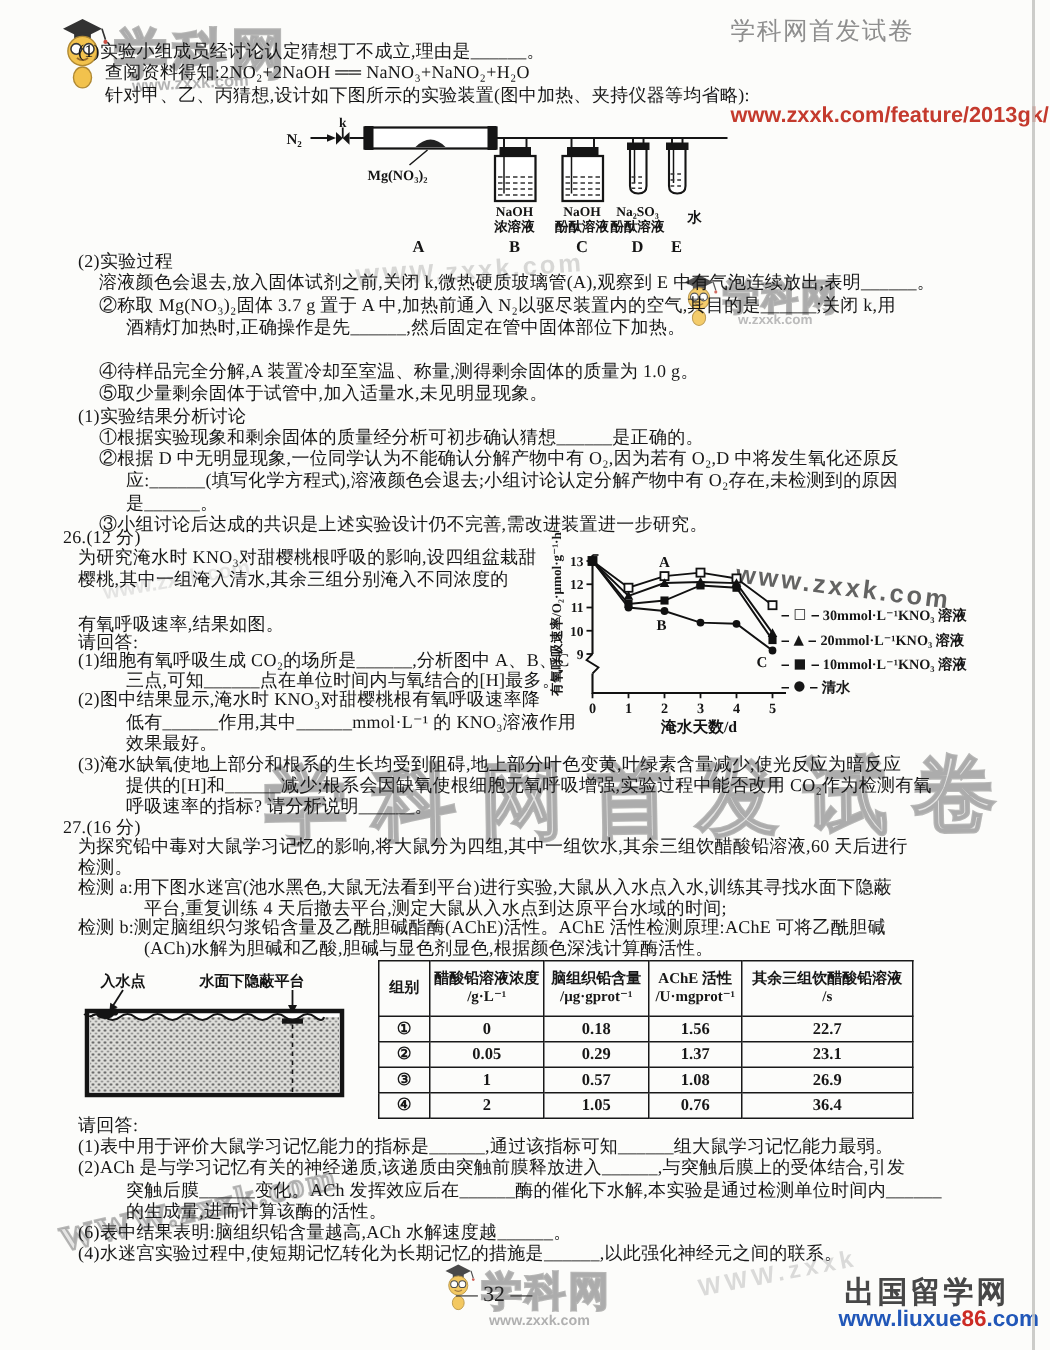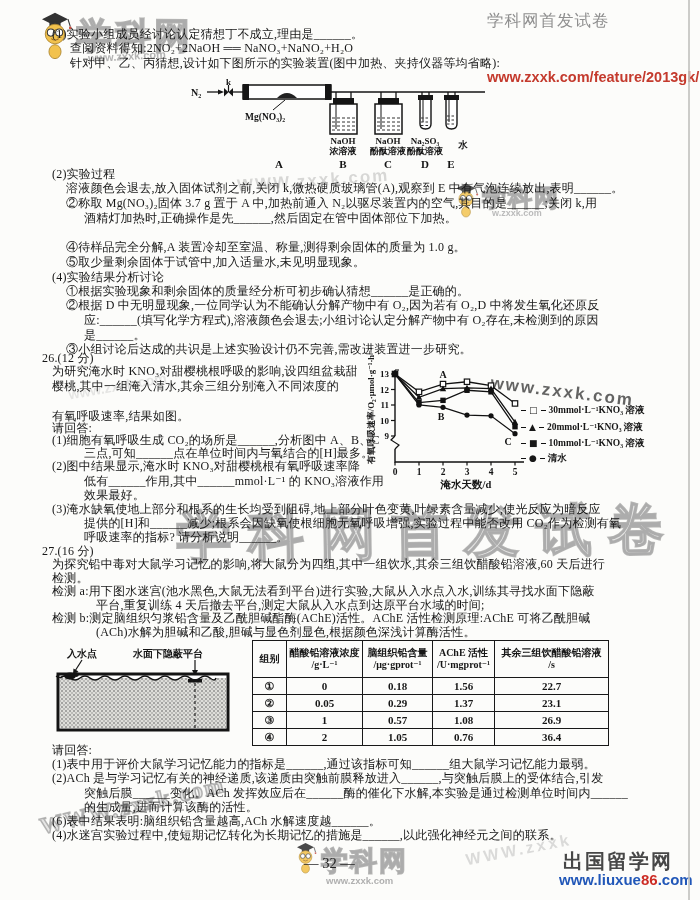--- a/index.html
+++ b/index.html
@@ -87,21 +87,21 @@
 
   <div class="tl" style="left:52px;top:27px">(1)实验小组成员经讨论认定猜想丁不成立,理由是______。</div>
   <div class="tl" style="left:70px;top:41px">查阅资料得知:2NO₂+2NaOH ══ NaNO₃+NaNO₂+H₂O</div>
   <div class="tl" style="left:70px;top:56px">针对甲、乙、丙猜想,设计如下图所示的实验装置(图中加热、夹持仪器等均省略):</div>
   <div class="tl" style="left:52px;top:167px">(2)实验过程</div>
   <div class="tl" style="left:66px;top:181px">溶液颜色会退去,放入固体试剂之前,关闭 k,微热硬质玻璃管(A),观察到 E 中有气泡连续放出,表明______。</div>
   <div class="tl" style="left:66px;top:196px">②称取 Mg(NO₃)₂固体 3.7 g 置于 A 中,加热前通入 N₂以驱尽装置内的空气,其目的是______;关闭 k,用</div>
   <div class="tl" style="left:84px;top:211px">酒精灯加热时,正确操作是先______,然后固定在管中固体部位下加热。</div>
   <div class="tl" style="left:66px;top:240px">④待样品完全分解,A 装置冷却至室温、称量,测得剩余固体的质量为 1.0 g。</div>
   <div class="tl" style="left:66px;top:255px">⑤取少量剩余固体于试管中,加入适量水,未见明显现象。</div>
-  <div class="tl" style="left:52px;top:270px">(4)实验结果分析讨论</div>
+  <div class="tl" style="left:52px;top:270px">(1)实验结果分析讨论</div>
   <div class="tl" style="left:66px;top:284px">①根据实验现象和剩余固体的质量经分析可初步确认猜想______是正确的。</div>
   <div class="tl" style="left:66px;top:298px">②根据 D 中无明显现象,一位同学认为不能确认分解产物中有 O₂,因为若有 O₂,D 中将发生氧化还原反</div>
   <div class="tl" style="left:84px;top:313px">应:______(填写化学方程式),溶液颜色会退去;小组讨论认定分解产物中有 O₂存在,未检测到的原因</div>
   <div class="tl" style="left:84px;top:328px">是______。</div>
   <div class="tl" style="left:66px;top:342px">③小组讨论后达成的共识是上述实验设计仍不完善,需改进装置进一步研究。</div>
   <div class="tl" style="left:42px;top:351px">26.(12 分)</div>
   <div class="tl" style="left:52px;top:364px">为研究淹水时 KNO₃对甜樱桃根呼吸的影响,设四组盆栽甜</div>
   <div class="tl" style="left:52px;top:379px">樱桃,其中一组淹入清水,其余三组分别淹入不同浓度的</div>
   <div class="tl" style="left:52px;top:409px">有氧呼吸速率,结果如图。</div>
   <div class="tl" style="left:52px;top:421px">请回答:</div>

